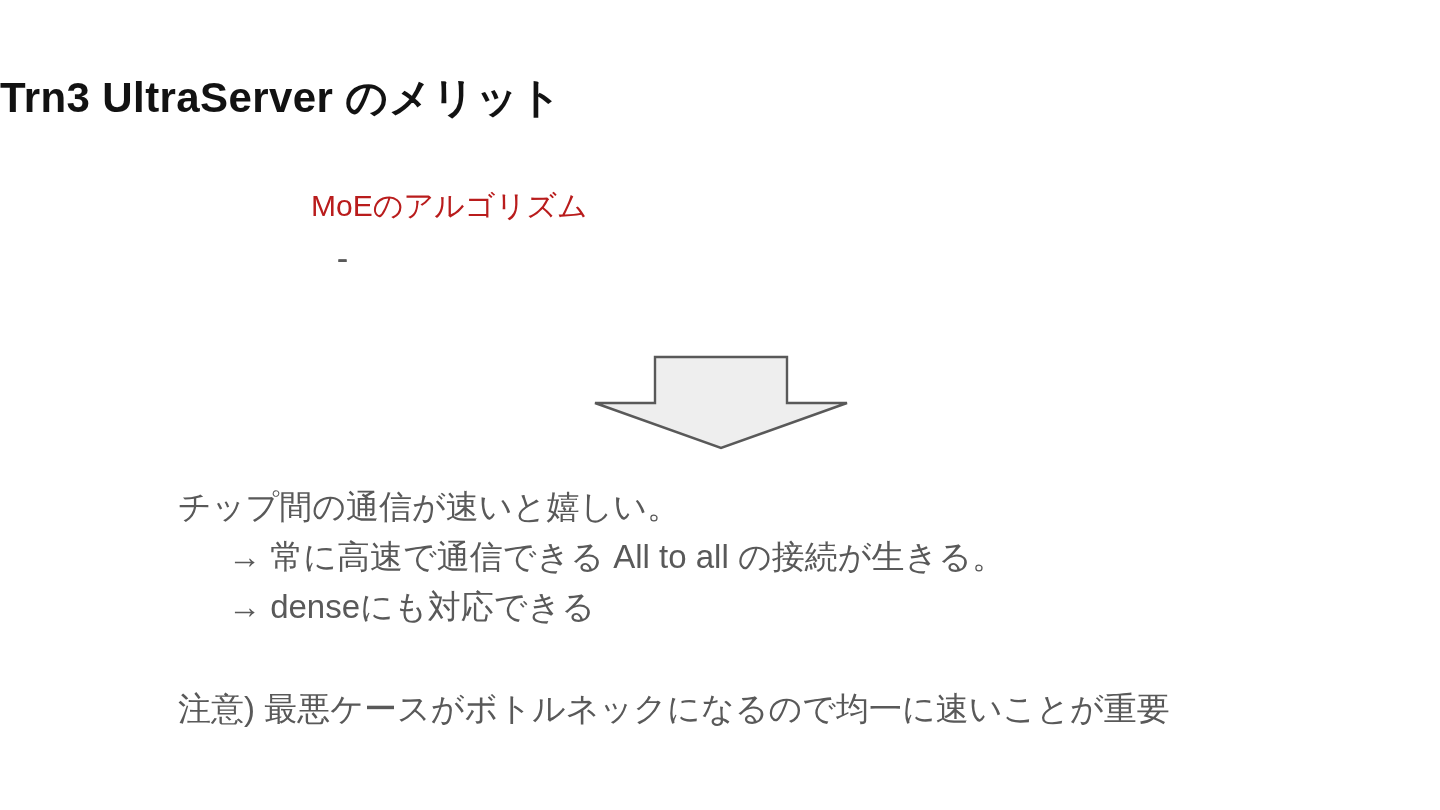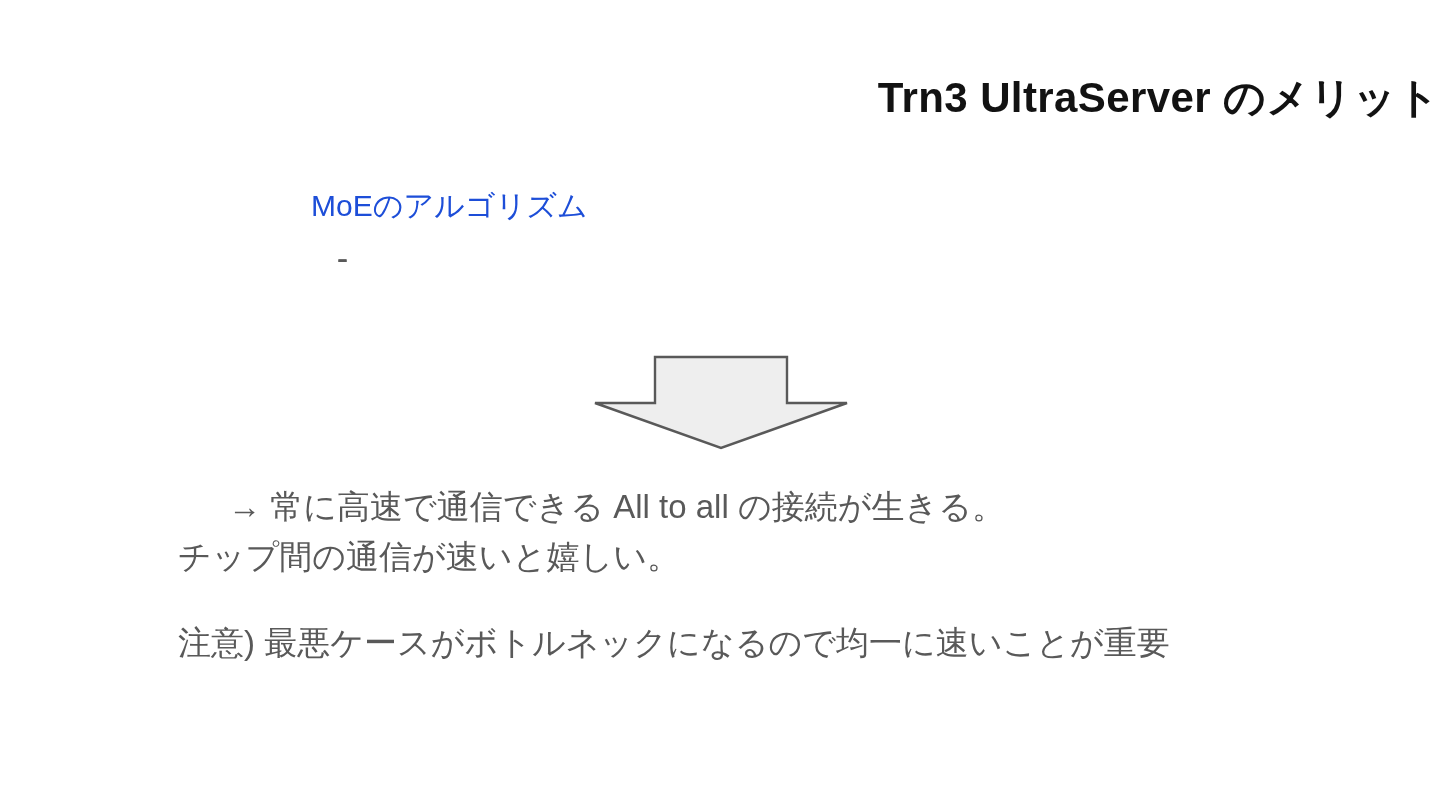--- a/index.html
+++ b/index.html
@@ -22,37 +22,37 @@
     background: #ffffff;
     box-sizing: border-box;
   }
 
   
   .slide-title {
     position: absolute;
     left: 0;
     top: 70px;
     width: 1440px;
-    text-align: right;
+    text-align: left;
     font-size: 42px;
     font-weight: bold;
     color: #121212;
     letter-spacing: 0.4px;
     white-space: nowrap;
   }
 
   
   .upper-block {
     position: absolute;
     left: 311px;
     top: 186px;
   }
   .upper-heading {
     font-size: 30px;
-    color: #1d4ed8;
+    color: #b91c1c;
     line-height: 1.34;
     white-space: nowrap;
   }
   .bullet-list {
     margin: 6px 0 0 0;
     padding: 0;
     list-style: none;
   }
   .bullet-item {
     position: relative;
@@ -100,20 +100,21 @@
     padding-left: 50px;
   }
   .spacer-line {
     height: 36px;
   }
   .note-line {
     font-size: 33px;
     color: #595959;
     line-height: 1.52;
     white-space: nowrap;
+    margin-top: 16px;
   }
 </style>
 </head>
 <body>
 
 <div class="slide">
 
   <div class="slide-title">Trn3 UltraServer のメリット</div>
 
   <div class="upper-block">
@@ -129,19 +130,20 @@
     </ul>
   </div>
 
   <div class="down-arrow">
     <svg viewBox="0 0 258 96" xmlns="http://www.w3.org/2000/svg">
       <polygon points="63,2 195,2 195,48 255,48 129,93 3,48 63,48" fill="#eeeeee" stroke="#595959" stroke-width="2.4" stroke-linejoin="miter"></polygon>
     </svg>
   </div>
 
   <div class="lower-block">
+    <div class="lower-line">チップ間の通信が速いと嬉しい。</div>
     <div class="lower-line indented">→ 常に高速で通信できる All to all の接続が生きる。</div>
-    <div class="lower-line">チップ間の通信が速いと嬉しい。</div>
+    <div class="lower-line indented">→ denseにも対応できる</div>
     <div class="spacer-line"></div>
     <div class="note-line">注意) 最悪ケースがボトルネックになるので均一に速いことが重要</div>
   </div>
 
 </div>
 
 </body></html>

